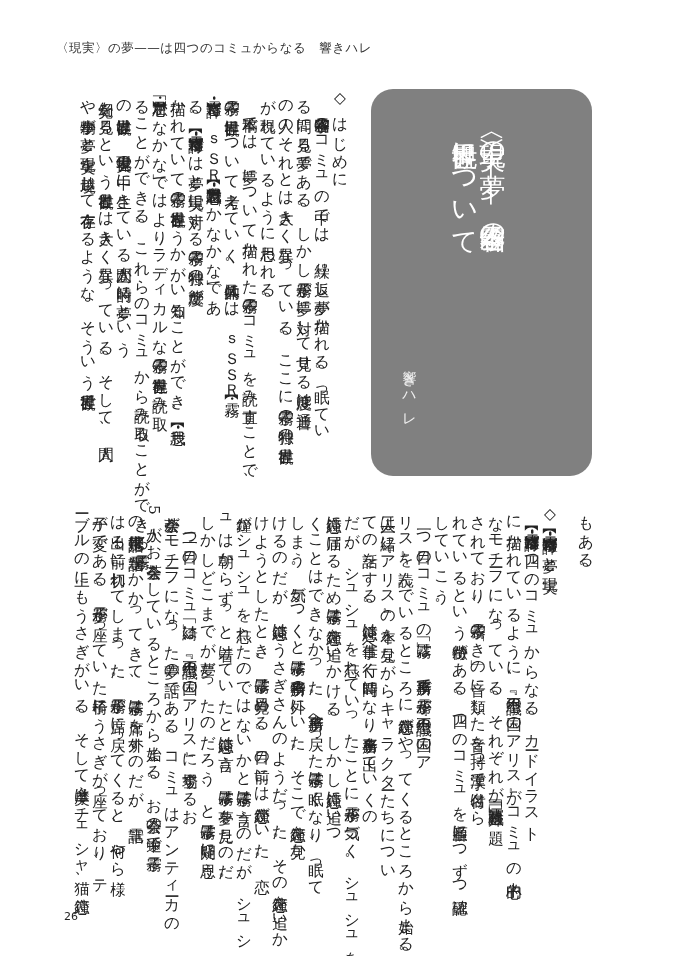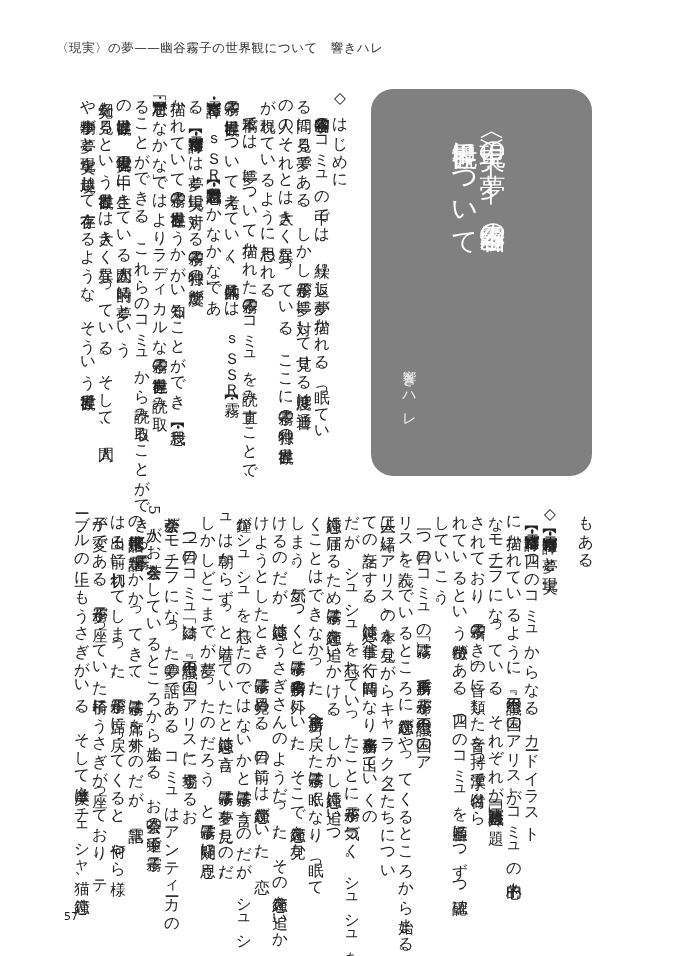--- a/index.html
+++ b/index.html
@@ -60,21 +60,21 @@
     position: absolute;
     left: 64px; top: 910px;
     font-family: "DejaVu Sans", "Liberation Sans", sans-serif;
     font-size: 11px;
     color: #222222;
   }
 </style>
 </head>
 <body>
 
-<div class="running-header">〈現実〉の夢——幽谷霧子の世界観について　響きハレ</div>
+<div class="running-header">〈現実〉の夢——は四つのコミュからなる　響きハレ</div>
 
 <div class="title-box">
   <div class="title-main title-line1">〈現実〉の夢——幽谷霧子の</div>
   <div class="title-main title-line2">世界観について</div>
   <div class="title-author">響きハレ</div>
 </div>
 
 <div class="col" style="left:331px; top:89px;">◇はじめに</div>
 <div class="col" style="left:313px; top:89px;">　幽谷霧子のコミュの中では、繰り返し夢が描かれる。眠ってい</div>
 <div class="col" style="left:295px; top:89px;">る間に見る夢である。しかし霧子が夢に対して見せる態度は普通</div>
@@ -115,13 +115,13 @@
 <div class="col" style="left:199px; top:505px;">しかしどこまでが夢だったのだろう、と霧子は疑問に思う。</div>
 <div class="col" style="left:181px; top:505px;">　二つ目のコミュ「綺」は、『不思議の国のアリス』に登場するお</div>
 <div class="col" style="left:163px; top:505px;">茶会がモチーフになった夢の話である。コミュはアンティーカの</div>
 <div class="col" style="left:145px; top:505px;">5人がお茶会をしているところから始まる。お茶会の途中で霧子</div>
 <div class="col" style="left:127px; top:505px;">の携帯電話に電話がかかってきて、霧子は席を外すのだが、電話</div>
 <div class="col" style="left:109px; top:505px;">は出る前に切れてしまった。霧子が席に戻ってくると、何やら様</div>
 <div class="col" style="left:91px; top:505px;">子が変である。霧子が座っていた椅子にうさぎが座っており、テ</div>
 <div class="col" style="left:73px; top:505px;">ーブルの上にもうさぎがいる。そして摩美々はチェシャ猫、恋鐘</div>
 <div class="col" style="left:55px; top:505px;"></div>
 
-<div class="page-number">57</div>
+<div class="page-number">26</div>
 
 </body></html>

